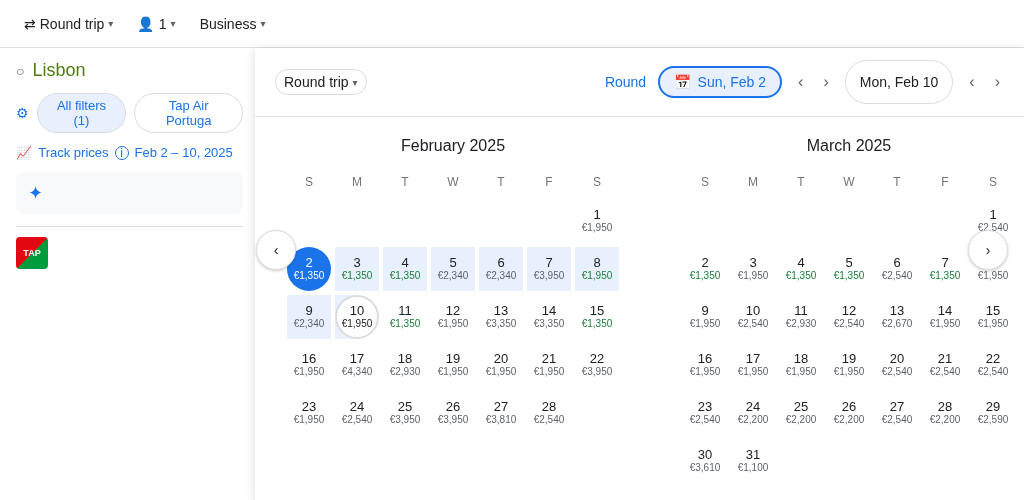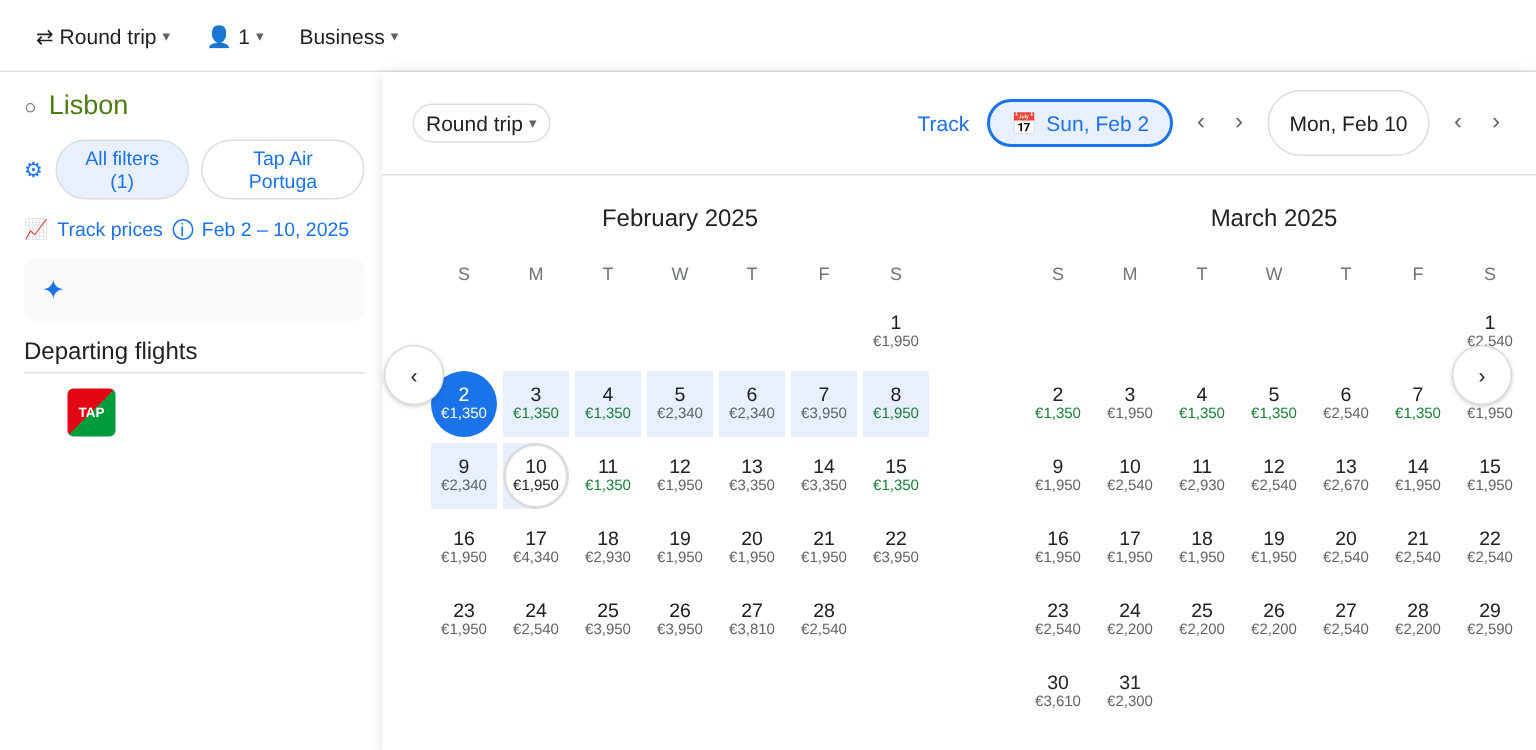--- a/index.html
+++ b/index.html
@@ -51,21 +51,21 @@
     .day-selected .day-price { color: #fff; }
     .day-selected .day-num { color: #fff; }
     .empty-cell { width: 44px; height: 44px; }
 
     
     .right-nav { position: absolute; right: 16px; top: 50%; transform: translateY(-50%); background: #fff; border: 1px solid #dadce0; border-radius: 50%; width: 40px; height: 40px; display: flex; align-items: center; justify-content: center; cursor: pointer; box-shadow: 0 1px 3px rgba(0,0,0,0.2); }
 
     
     .left-nav { position: absolute; left: 256px; top: 50%; transform: translateY(-50%); background: #fff; border: 1px solid #dadce0; border-radius: 50%; width: 40px; height: 40px; display: flex; align-items: center; justify-content: center; cursor: pointer; box-shadow: 0 1px 3px rgba(0,0,0,0.2); z-index: 20; }
 
-    .tap-logo { background: linear-gradient(135deg, #e30613 50%, #009b3a 50%); width: 32px; height: 32px; border-radius: 4px; display: flex; align-items: center; justify-content: center; font-size: 9px; font-weight: bold; color: #fff; margin-left: 29px; }
+    .tap-logo { background: linear-gradient(135deg, #e30613 50%, #009b3a 50%); width: 32px; height: 32px; border-radius: 4px; display: flex; align-items: center; justify-content: center; font-size: 9px; font-weight: bold; color: #fff; }
   </style>
 </head>
 <body>
 
 <div class="top-bar">
   <button class="top-bar-btn">
     <span>⇄</span>
     <span>Round trip</span>
     <span class="chevron-down">▾</span>
   </button>
@@ -96,36 +96,35 @@
   </div>
   <div class="track-prices">
     <span>📈</span>
     <span>Track prices</span>
     <span style="font-size:12px;border:1px solid #1a73e8;border-radius:50%;width:14px;height:14px;display:inline-flex;align-items:center;justify-content:center;cursor:pointer;">i</span>
     <span>Feb 2 – 10, 2025</span>
   </div>
   <div class="cheapest-box">
     <span style="color:#1a73e8;font-size:18px;">✦</span>
   </div>
-  <div class="departing-title">Departing flights</div>
   <div class="flight-row">
     <div class="tap-logo">TAP</div>
   </div>
 </div>
 
 <div class="left-nav">‹</div>
 
 <div class="calendar-overlay">
 
   <div class="cal-header">
     <div class="trip-selector">
       <span>Round trip</span>
       <span class="chevron-down">▾</span>
     </div>
-    <button class="reset-btn">Track</button>
+    <button class="reset-btn">Round</button>
     <div class="date-pill">
       <span>📅</span>
       <span>Sun, Feb 2</span>
     </div>
     <button class="nav-btn">‹</button>
     <button class="nav-btn">›</button>
     <div class="date-pill-inactive">
       <span>Mon, Feb 10</span>
     </div>
     <button class="nav-btn">‹</button>
@@ -688,21 +687,21 @@
                   <div class="day-cell">
                     <span class="day-num">30</span>
                     <span class="day-price-dark">€3,610</span>
                   </div>
                 </div>
               </td>
               <td>
                 <div style="display: flex; align-items: center; justify-content: center; position: relative;">
                   <div class="day-cell">
                     <span class="day-num">31</span>
-                    <span class="day-price-dark">€2,300</span>
+                    <span class="day-price-dark">€1,100</span>
                   </div>
                 </div>
               </td>
               <td>
                 <div class="empty-cell"></div>
               </td>
               <td>
                 <div class="empty-cell"></div>
               </td>
               <td>

